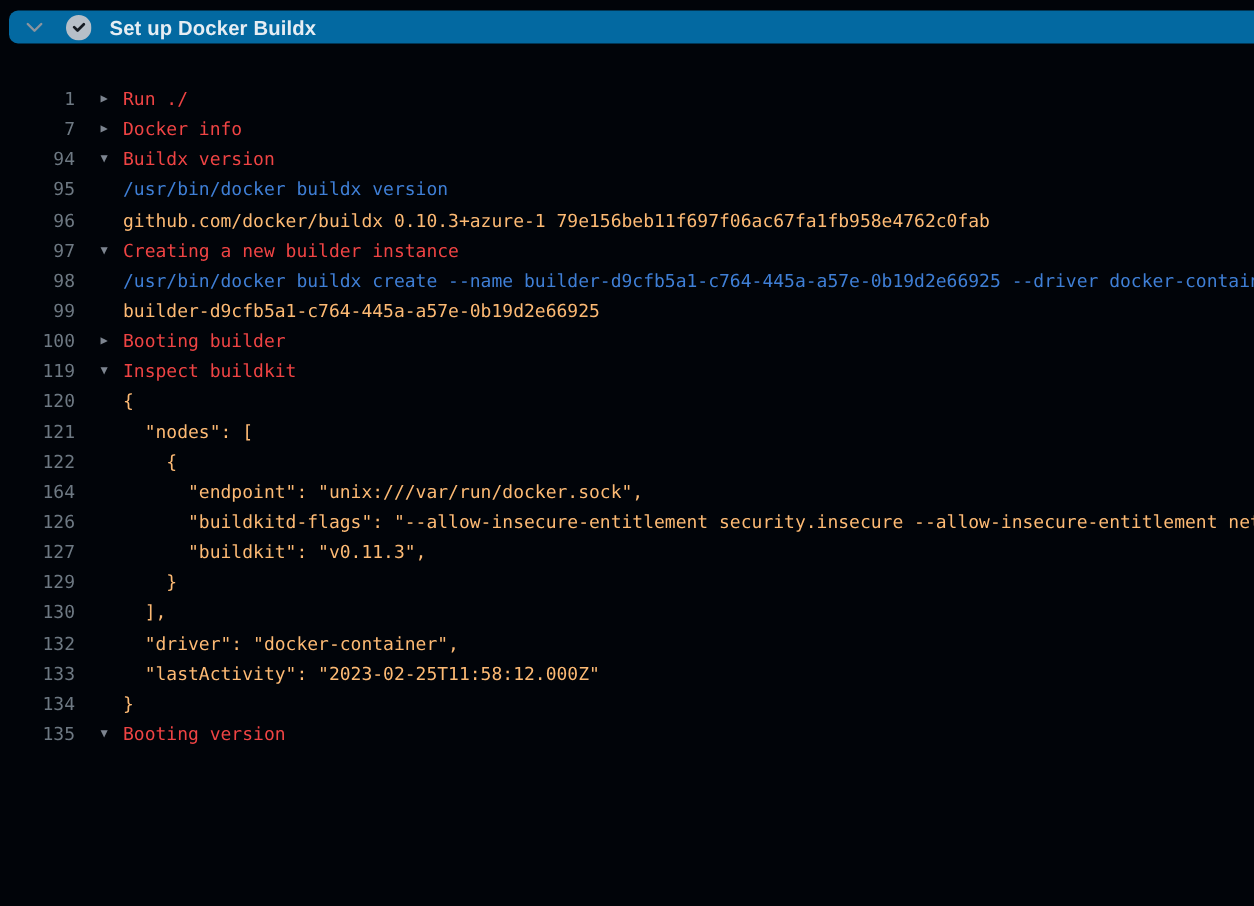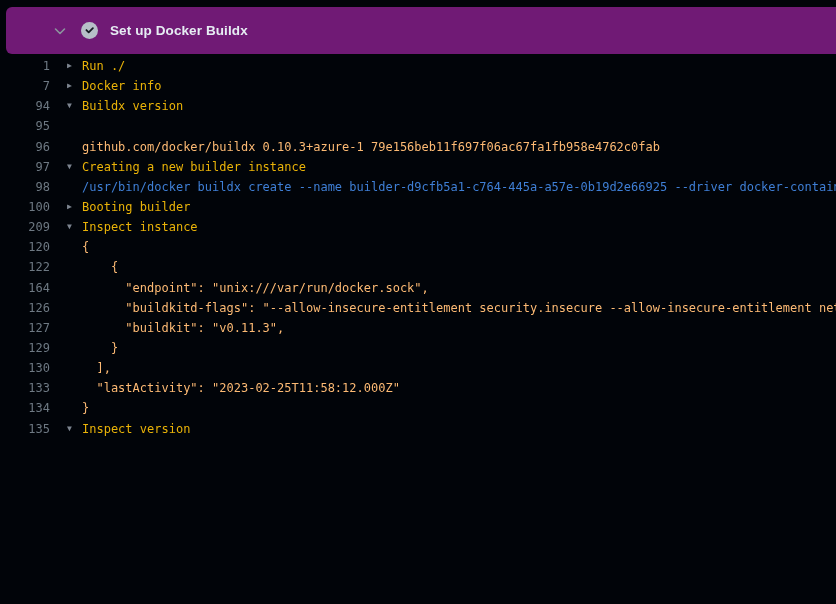--- a/index.html
+++ b/index.html
@@ -1,22 +1,22 @@
 <!DOCTYPE html>
 <html><head>
 <meta charset="utf-8">
 <style>
   * { margin:0; padding:0; box-sizing:border-box; }
   html,body { width:836px; height:604px; background:#010409; overflow:hidden; }
   body { position:relative; font-family:"DejaVu Sans Mono","Liberation Mono",monospace; }
 
   .step-header {
-    position:absolute; top:7px; left:6px; right:0; height:47px;
-    background:#701a75; border-radius:6px 0 0 6px;
-    display:flex; align-items:center; cursor:pointer;padding-left:37px;
+    position:absolute; top:7px; left:6px; right:0; height:22px;
+    background:#0369a1; border-radius:6px 0 0 6px;
+    display:flex; align-items:center; cursor:pointer;
   }
   .chevron-wrap { margin-left:8px; width:18px; height:16px; display:flex; align-items:center; justify-content:center; }
   .check-wrap   { margin-left:12px; width:17px; height:17px; display:flex; align-items:center; justify-content:center; }
   .step-title {
     margin-left:12px;
     font-family:"Liberation Sans","DejaVu Sans",sans-serif;
     font-size:13.5px; font-weight:600; color:#e6edf3; letter-spacing:.1px;
   }
 
   .log {
@@ -26,21 +26,21 @@
   .row { display:flex; align-items:center; height:20.15px; white-space:pre; }
   .num {
     flex:none; width:50px; text-align:right;
     color:#6e7983; cursor:pointer;
   }
   .caret-cell {
     flex:none; width:32px; padding-left:17px;
     font-size:8px; color:#7d8590; line-height:1;
   }
   .txt { flex:none; }
-  .t-group_collapsed .txt, .t-group_expanded .txt { color:#eab308; }
+  .t-group_collapsed .txt, .t-group_expanded .txt { color:#ef4444; }
   .t-group_collapsed, .t-group_expanded { cursor:pointer; }
   .t-command .txt { color:#3f7fd6; }
   .t-output  .txt { color:#fdba74; }
 </style>
 </head>
 <body>
 
 <div class="step-header">
   <span class="chevron-wrap">
     <svg width="16" height="16" viewBox="0 0 16 16">
@@ -71,59 +71,70 @@
 
   <div class="row t-group_expanded">
     <span class="num">94</span>
     <span class="caret-cell">▼</span>
     <span class="txt">Buildx version</span>
   </div>
 
   <div class="row t-command">
     <span class="num">95</span>
     <span class="caret-cell"></span>
+    <span class="txt">/usr/bin/docker buildx version</span>
   </div>
 
   <div class="row t-output">
     <span class="num">96</span>
     <span class="caret-cell"></span>
     <span class="txt">github.com/docker/buildx 0.10.3+azure-1 79e156beb11f697f06ac67fa1fb958e4762c0fab</span>
   </div>
 
   <div class="row t-group_expanded">
     <span class="num">97</span>
     <span class="caret-cell">▼</span>
     <span class="txt">Creating a new builder instance</span>
   </div>
 
   <div class="row t-command">
     <span class="num">98</span>
     <span class="caret-cell"></span>
     <span class="txt">/usr/bin/docker buildx create --name builder-d9cfb5a1-c764-445a-a57e-0b19d2e66925 --driver docker-container</span>
   </div>
 
+  <div class="row t-output">
+    <span class="num">99</span>
+    <span class="caret-cell"></span>
+    <span class="txt">builder-d9cfb5a1-c764-445a-a57e-0b19d2e66925</span>
+  </div>
 
   <div class="row t-group_collapsed">
     <span class="num">100</span>
     <span class="caret-cell">▶</span>
     <span class="txt">Booting builder</span>
   </div>
 
   <div class="row t-group_expanded">
-    <span class="num">209</span>
+    <span class="num">119</span>
     <span class="caret-cell">▼</span>
-    <span class="txt">Inspect instance</span>
+    <span class="txt">Inspect buildkit</span>
   </div>
 
   <div class="row t-output">
     <span class="num">120</span>
     <span class="caret-cell"></span>
     <span class="txt">{</span>
   </div>
 
+  <div class="row t-output">
+    <span class="num">121</span>
+    <span class="caret-cell"></span>
+    <span class="txt">  "nodes": [</span>
+  </div>
 
   <div class="row t-output">
     <span class="num">122</span>
     <span class="caret-cell"></span>
     <span class="txt">    {</span>
   </div>
 
 
   <div class="row t-output">
     <span class="num">164</span>
@@ -151,32 +162,37 @@
     <span class="txt">    }</span>
   </div>
 
   <div class="row t-output">
     <span class="num">130</span>
     <span class="caret-cell"></span>
     <span class="txt">  ],</span>
   </div>
 
 
+  <div class="row t-output">
+    <span class="num">132</span>
+    <span class="caret-cell"></span>
+    <span class="txt">  "driver": "docker-container",</span>
+  </div>
 
   <div class="row t-output">
     <span class="num">133</span>
     <span class="caret-cell"></span>
     <span class="txt">  "lastActivity": "2023-02-25T11:58:12.000Z"</span>
   </div>
 
   <div class="row t-output">
     <span class="num">134</span>
     <span class="caret-cell"></span>
     <span class="txt">}</span>
   </div>
 
   <div class="row t-group_expanded">
     <span class="num">135</span>
     <span class="caret-cell">▼</span>
-    <span class="txt">Inspect version</span>
+    <span class="txt">Booting version</span>
   </div>
 
 </div>
 
 </body></html>

